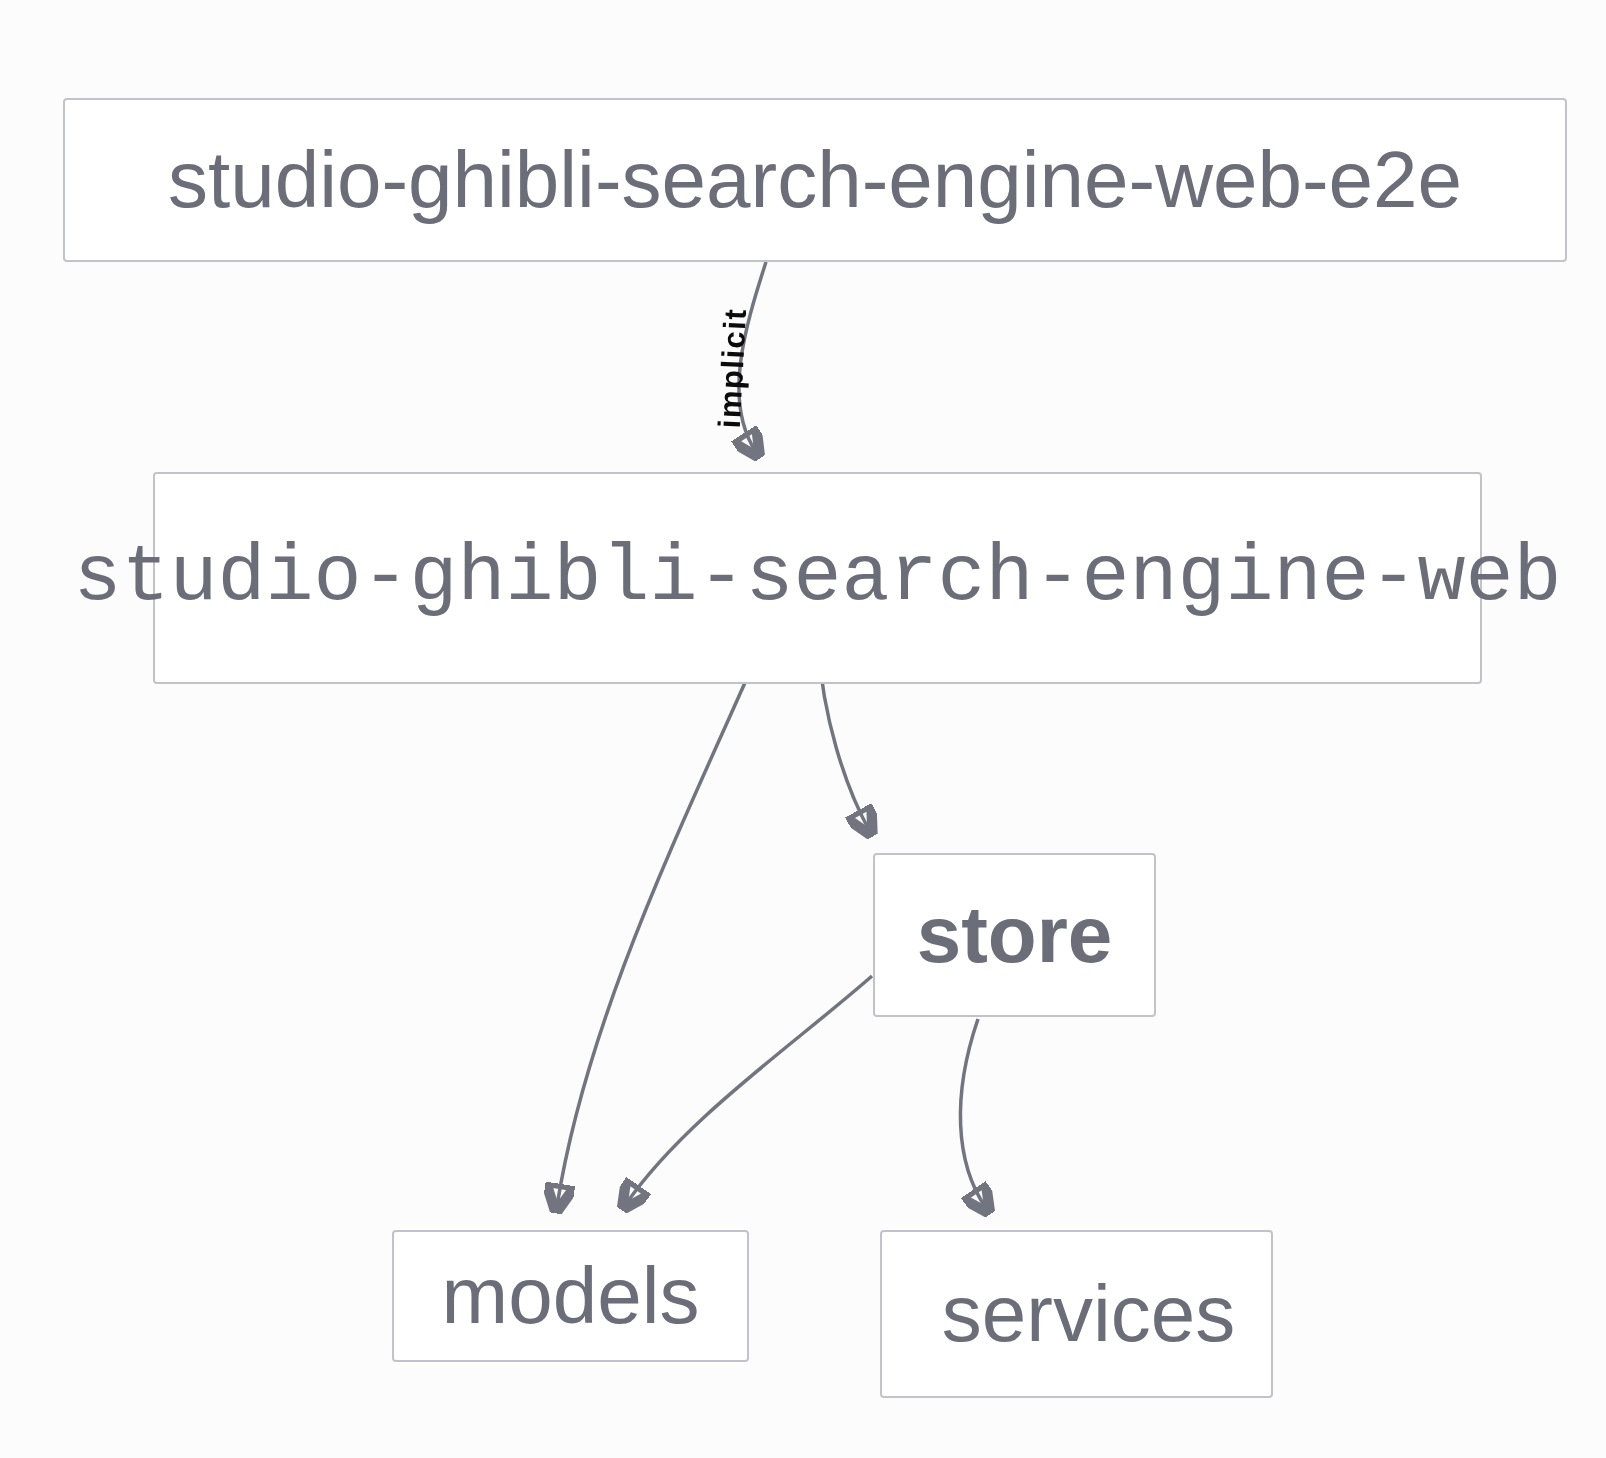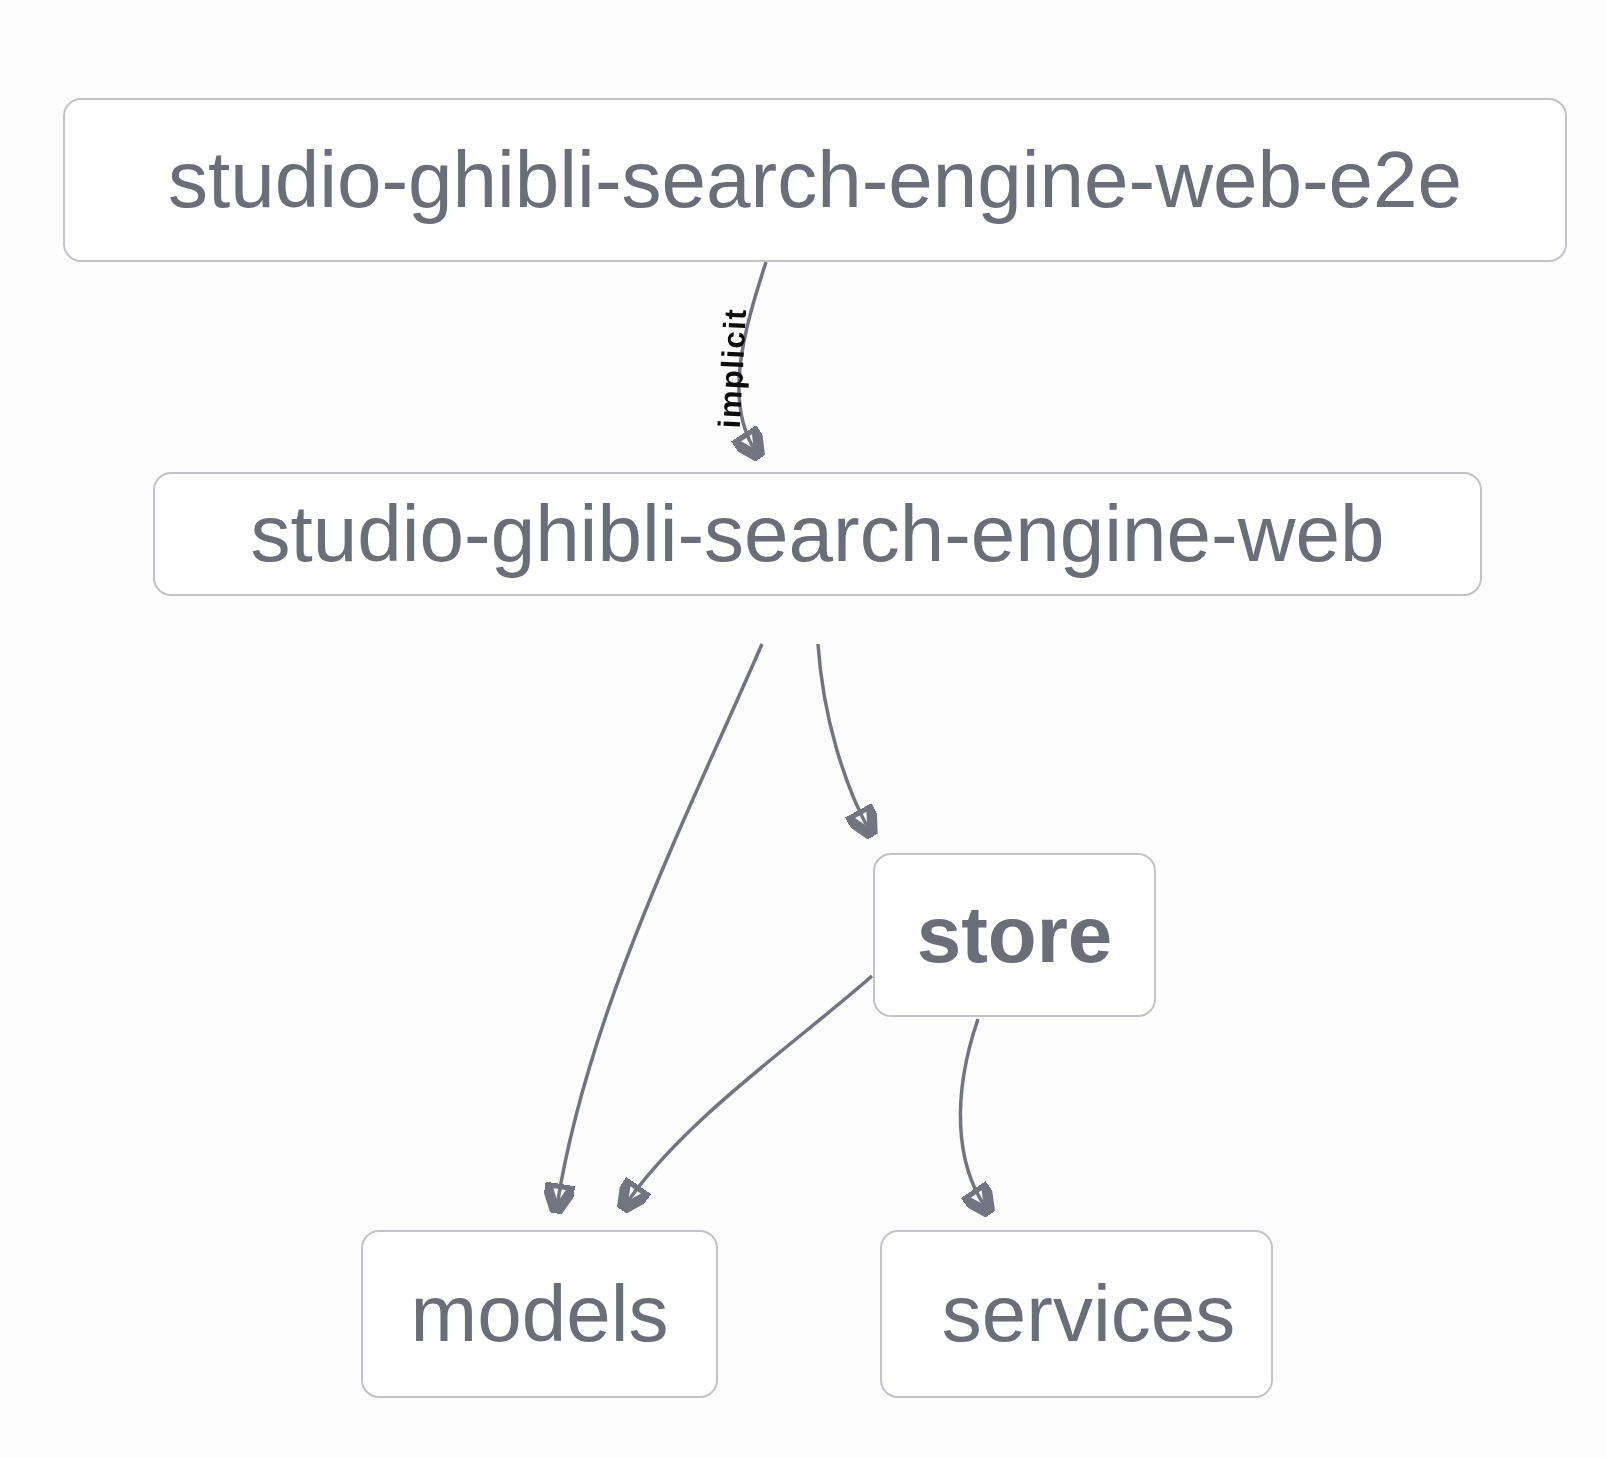--- a/index.html
+++ b/index.html
@@ -26,34 +26,34 @@
   .edges-layer path {
     fill: none;
     stroke: #72757f;
     stroke-width: 3.5;
   }
   .node {
     position: absolute;
     box-sizing: border-box;
     background: #ffffff;
     border: 2.5px solid #c2c3ca;
-    border-radius: 18px;
+    border-radius: 4px;
     display: flex;
     align-items: center;
     justify-content: center;
     color: #6b6e78;
     font-size: 80px;
     line-height: 1;
     white-space: nowrap;
     cursor: pointer;
   }
   .node-e2e      { left: 63px;  top: 98px;   width: 1504px; height: 164px; }
-  .node-web      { left: 153px; top: 472px;  width: 1329px; height: 124px; }
+  .node-web      { left: 153px; top: 472px;  width: 1329px; height: 212px; font-family: Liberation Mono, monospace; }
   .node-store    { left: 873px; top: 853px;  width: 283px;  height: 164px; font-weight: bold; }
-  .node-models   { left: 361px; top: 1230px; width: 357px;  height: 168px; }
+  .node-models   { left: 392px; top: 1230px; width: 357px;  height: 132px; }
   .node-services { left: 880px; top: 1230px; width: 393px;  height: 168px; padding-left: 24px; }
   .edge-label {
     position: absolute;
     left: 733px;
     top: 368px;
     transform: translate(-50%, -50%) rotate(-87deg);
     font-size: 31px;
     font-weight: 600;
     letter-spacing: 1.5px;
     color: #0b0b0c;

